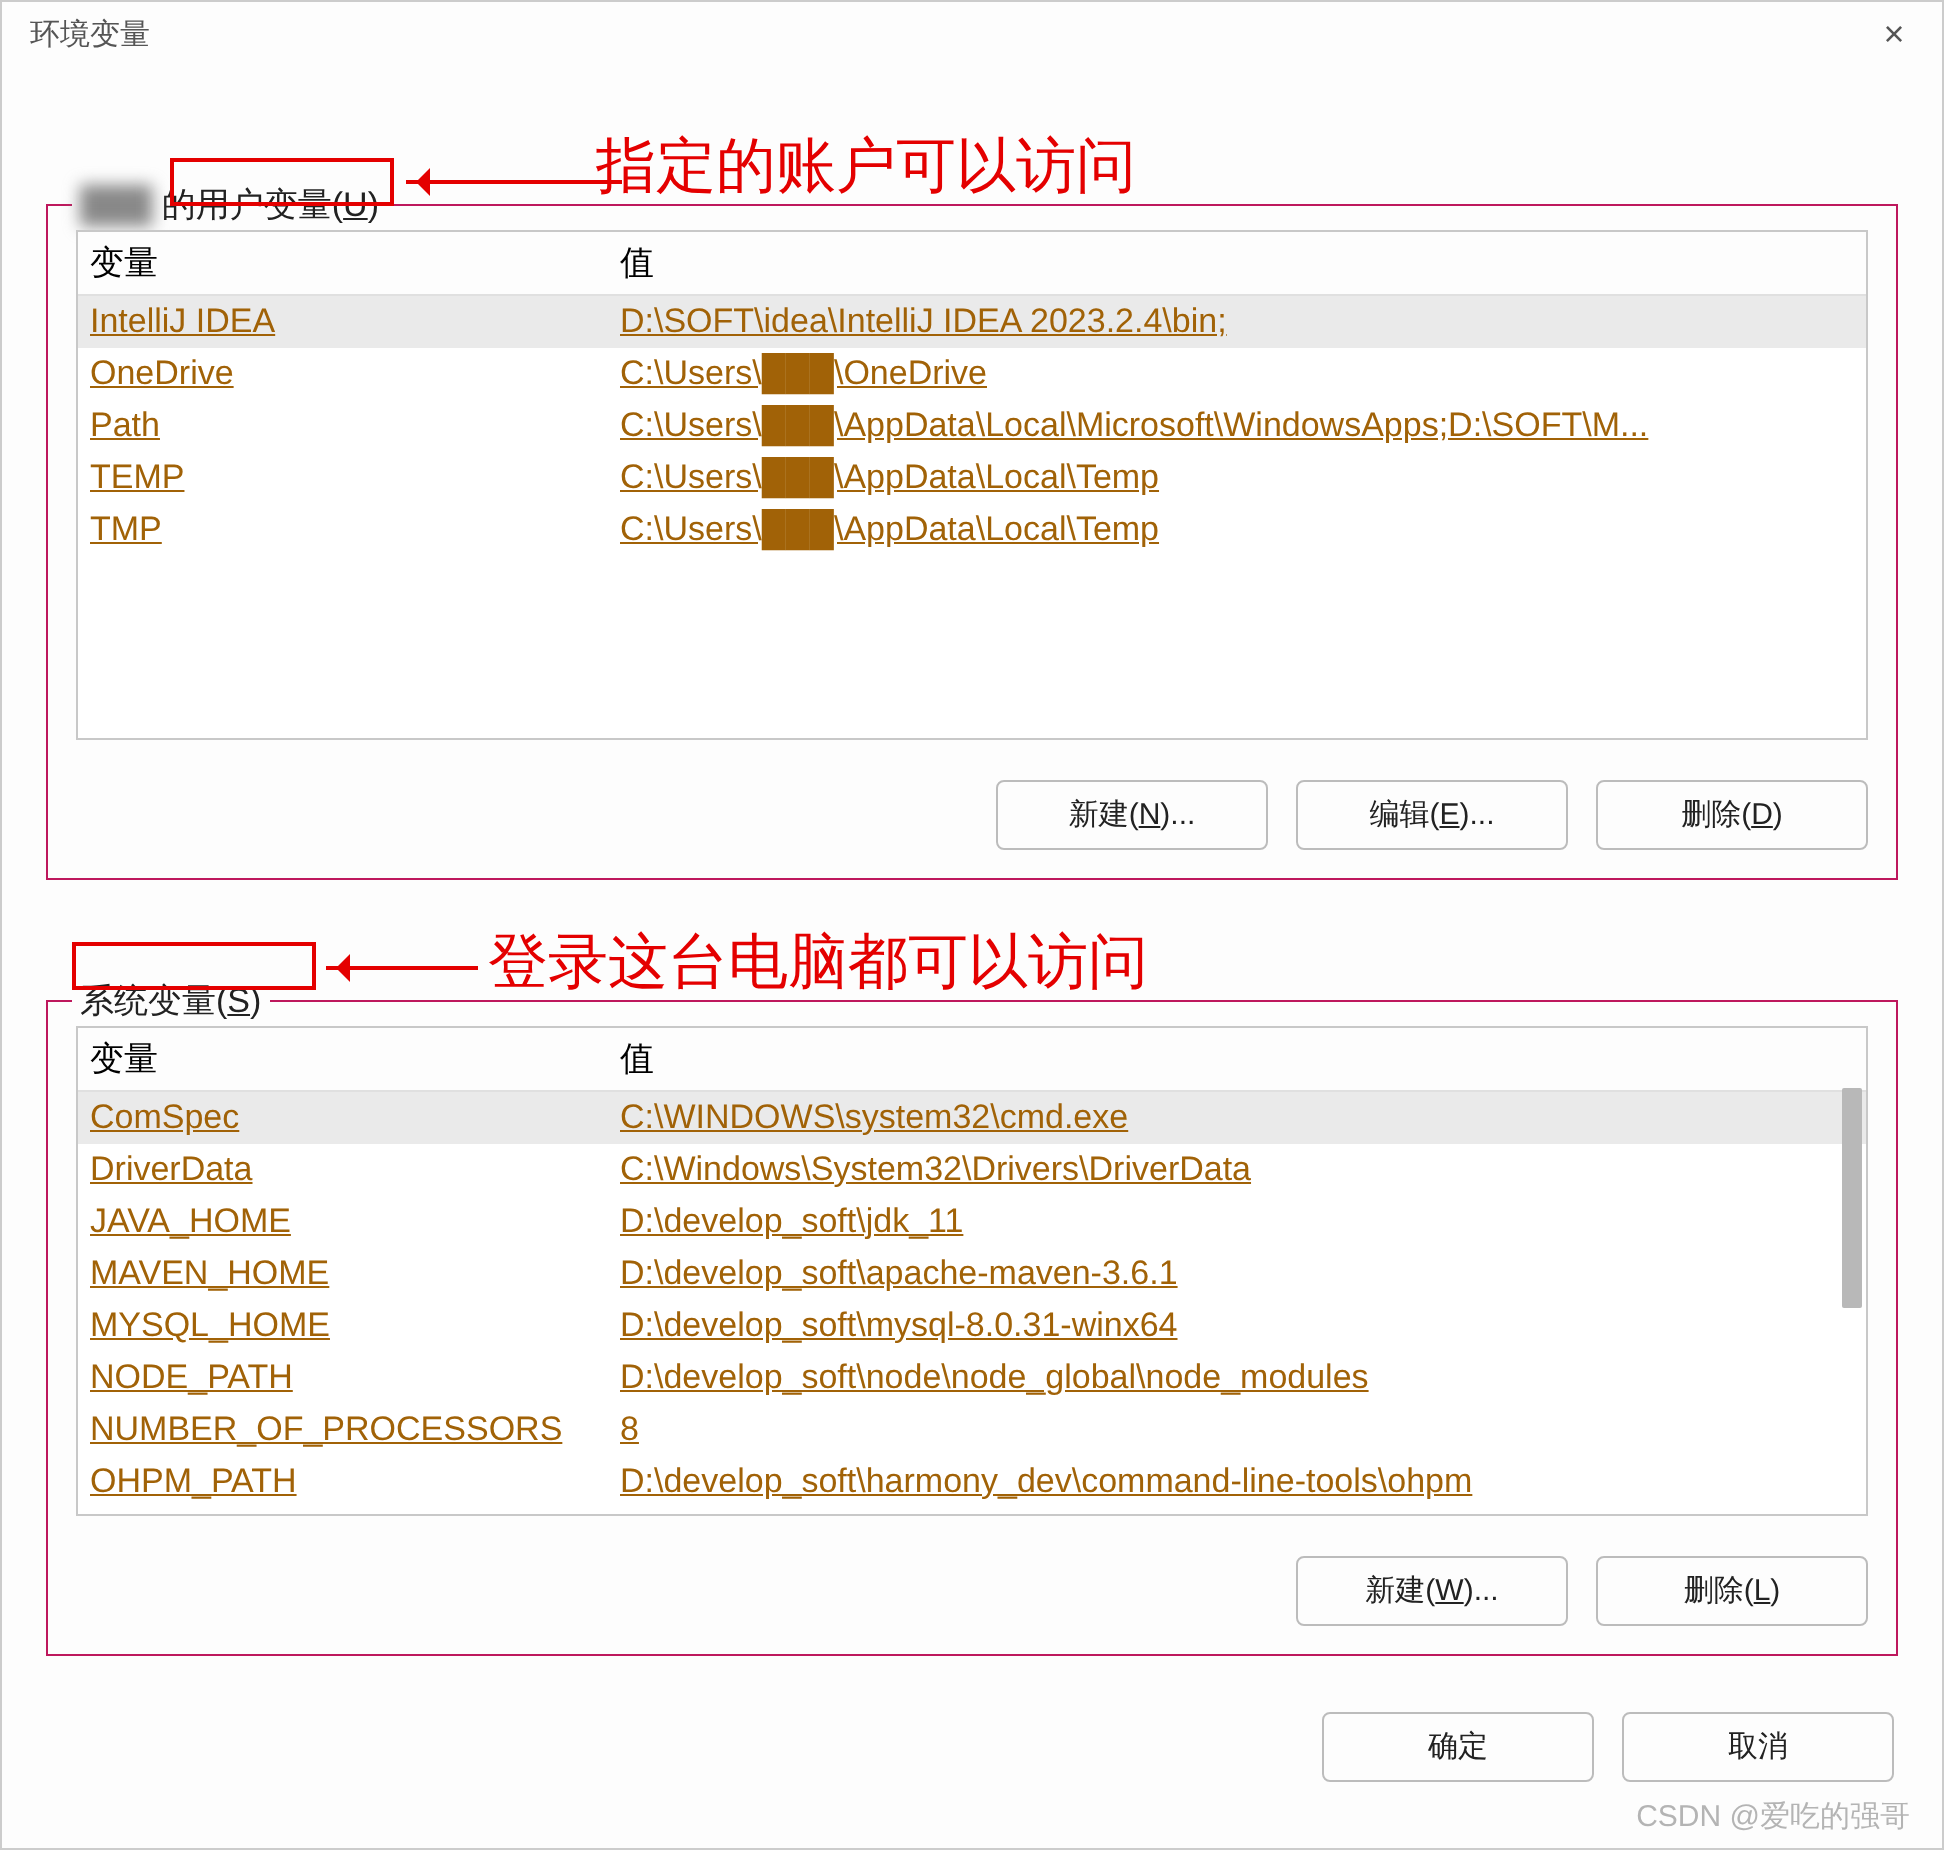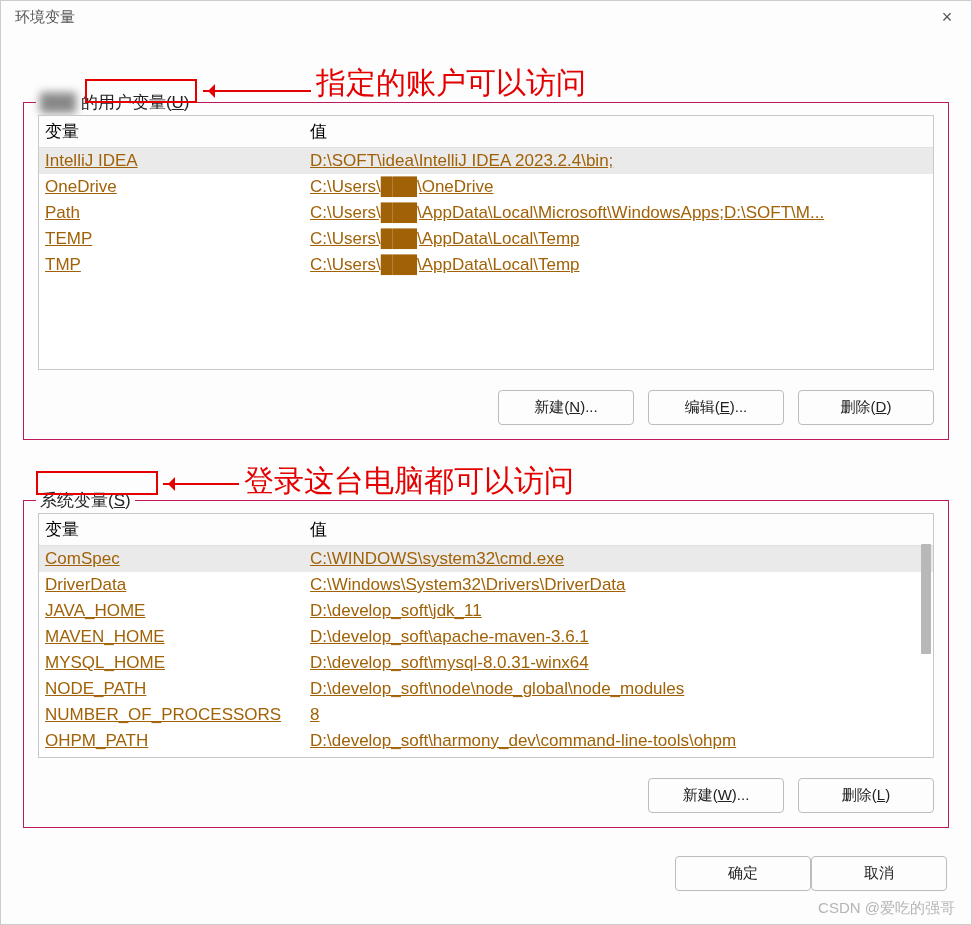--- a/index.html
+++ b/index.html
@@ -115,33 +115,33 @@
       border: 1px solid #bcbcbc;
       border-radius: 4px;
       cursor: pointer;
       text-align: center;
       color: #222;
     }
     .btn .underline { text-decoration: underline; }
     .dialog-buttons {
       display: flex;
       justify-content: flex-end;
-      gap: 0;
+      gap: 14px;
       margin-top: 28px;
       padding-right: 2px;
     }
     
     .annotation-red {
       position: absolute;
       color: #e40000;
       font-size: 30px;
       font-weight: 400;
       pointer-events: none;
     }
-    .anno1 { top: 62px; left: 315px; }
+    .anno1 { top: 62px; left: 297px; }
     .anno2 { top: 460px; left: 243px; }
     .red-box {
       position: absolute;
       border: 2px solid #e40000;
       pointer-events: none;
     }
     .box1 { top: 78px; left: 84px; width: 112px; height: 24px; }
     .box2 { top: 470px; left: 35px; width: 122px; height: 24px; }
     .arrow {
       position: absolute;

